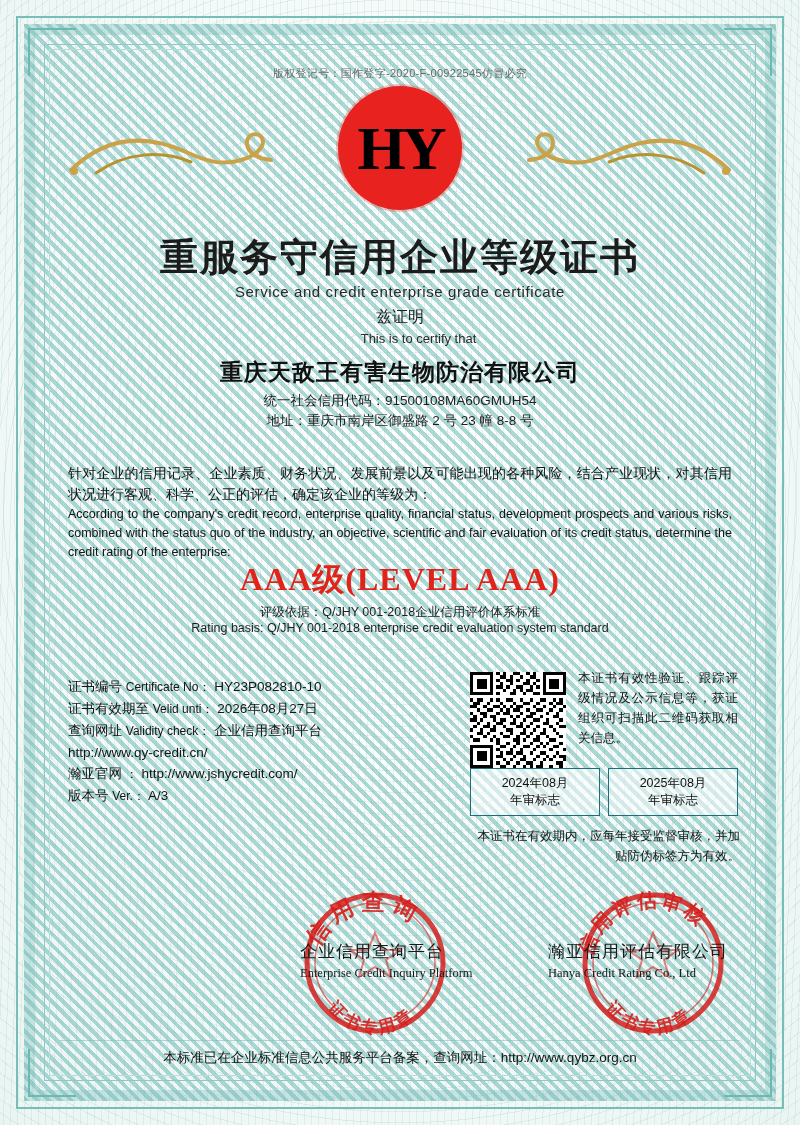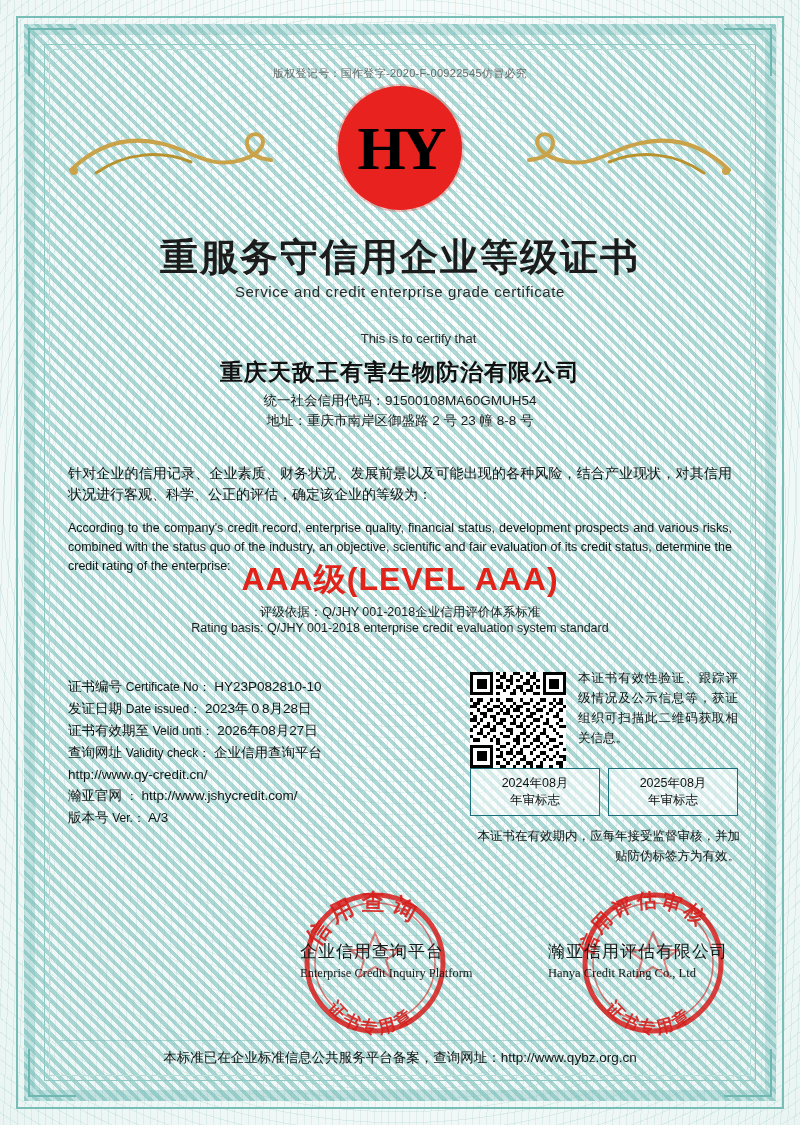--- a/index.html
+++ b/index.html
@@ -125,26 +125,26 @@
     position:absolute;top:412px;left:0;right:0;text-align:center;
     font-size:13.5px;color:#1f1f1f;
   }
 
   .para{
     position:absolute;left:68px;right:68px;top:463px;
     font-size:13.5px;line-height:21px;color:#141414;
     text-align:justify;
   }
   .para .cn{font-size:14px;}
-  .para .en{font-size:12.5px;line-height:19px;display:block;margin-top:14px;}
+  .para .en{font-size:12.5px;line-height:19px;display:block;margin-top:0;}
 
   .level{
     position:absolute;top:558px;left:0;right:0;text-align:center;
     color:#e2231a;font-weight:bold;font-size:32px;letter-spacing:1px;
-    font-family:Liberation Sans, sans-serif;
+    font-family:Liberation Serif, serif;
   }
   .basis-cn{
     position:absolute;top:604px;left:0;right:0;text-align:center;
     font-size:12.5px;color:#1f1f1f;
   }
   .basis-en{
     position:absolute;top:621px;left:0;right:0;text-align:center;
     font-size:12.5px;color:#1f1f1f;
   }
 
@@ -246,45 +246,41 @@
         </svg>
       </div>
       <div class="emblem">
         <span>HY</span>
       </div>
     </div>
 
     <div class="title-cn">重服务守信用企业等级证书</div>
     <div class="title-en">Service and credit enterprise grade certificate</div>
 
+    <div class="certify-cn">兹证明</div>
     <div class="certify-en">This is to certify that</div>
 
     <div class="company">重庆天敌王有害生物防治有限公司</div>
     <div class="uscc">统一社会信用代码：91500108MA60GMUH54</div>
     <div class="addr">地址：重庆市南岸区御盛路 2 号 23 幢 8-8 号</div>
 
     <div class="para">
       <span class="cn">针对企业的信用记录、企业素质、财务状况、发展前景以及可能出现的各种风险，结合产业现状，对其信用状况进行客观、科学、公正的评估，确定该企业的等级为：</span>
       <span class="en">According to the company's credit record, enterprise quality, financial status, development prospects and various risks, combined with the status quo of the industry, an objective, scientific and fair evaluation of its credit status, determine the credit rating of the enterprise:</span>
     </div>
 
     <div class="level">AAA级(LEVEL AAA)</div>
     <div class="basis-cn">评级依据：Q/JHY 001-2018企业信用评价体系标准</div>
     <div class="basis-en">Rating basis: Q/JHY 001-2018 enterprise credit evaluation system standard</div>
 
     <div class="details">
       <div>
         <span>证书编号</span>
         <span class="lbl-en">Certificate No：</span>
         <span>HY23P082810-10</span>
-      </div>
-      <div>
-        <span>发证日期</span>
-        <span class="lbl-en">Date issued：</span>
-        <span>2023年０8月28日</span>
       </div>
       <div>
         <span>证书有效期至</span>
         <span class="lbl-en">Velid unti：</span>
         <span>2026年08月27日</span>
       </div>
       <div>
         <span>查询网址</span>
         <span class="lbl-en">Validity check：</span>
         <span>企业信用查询平台</span>

